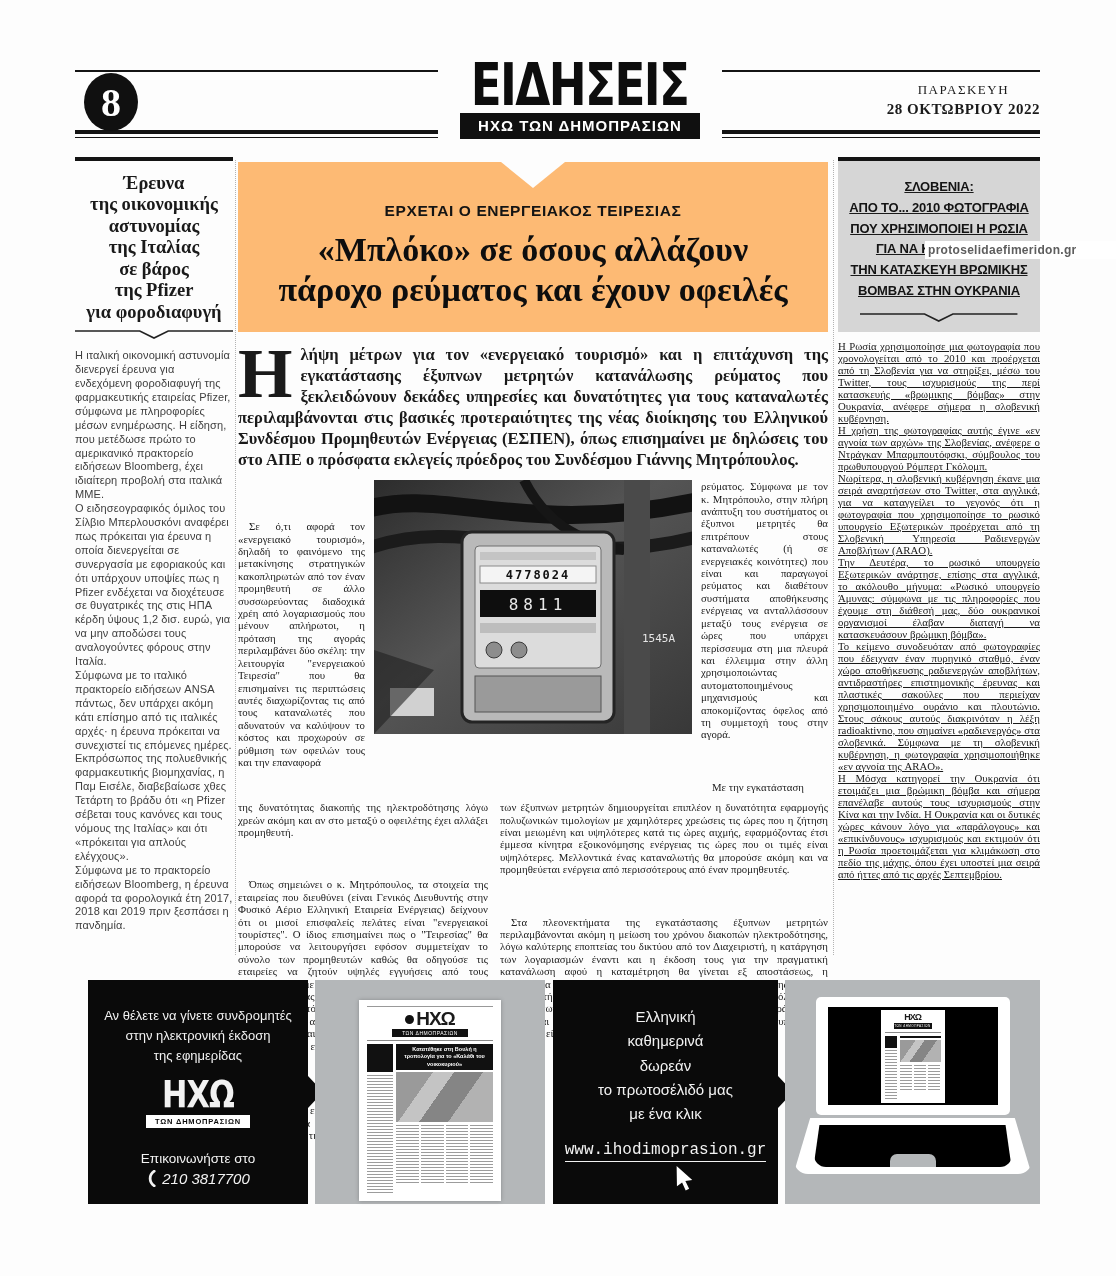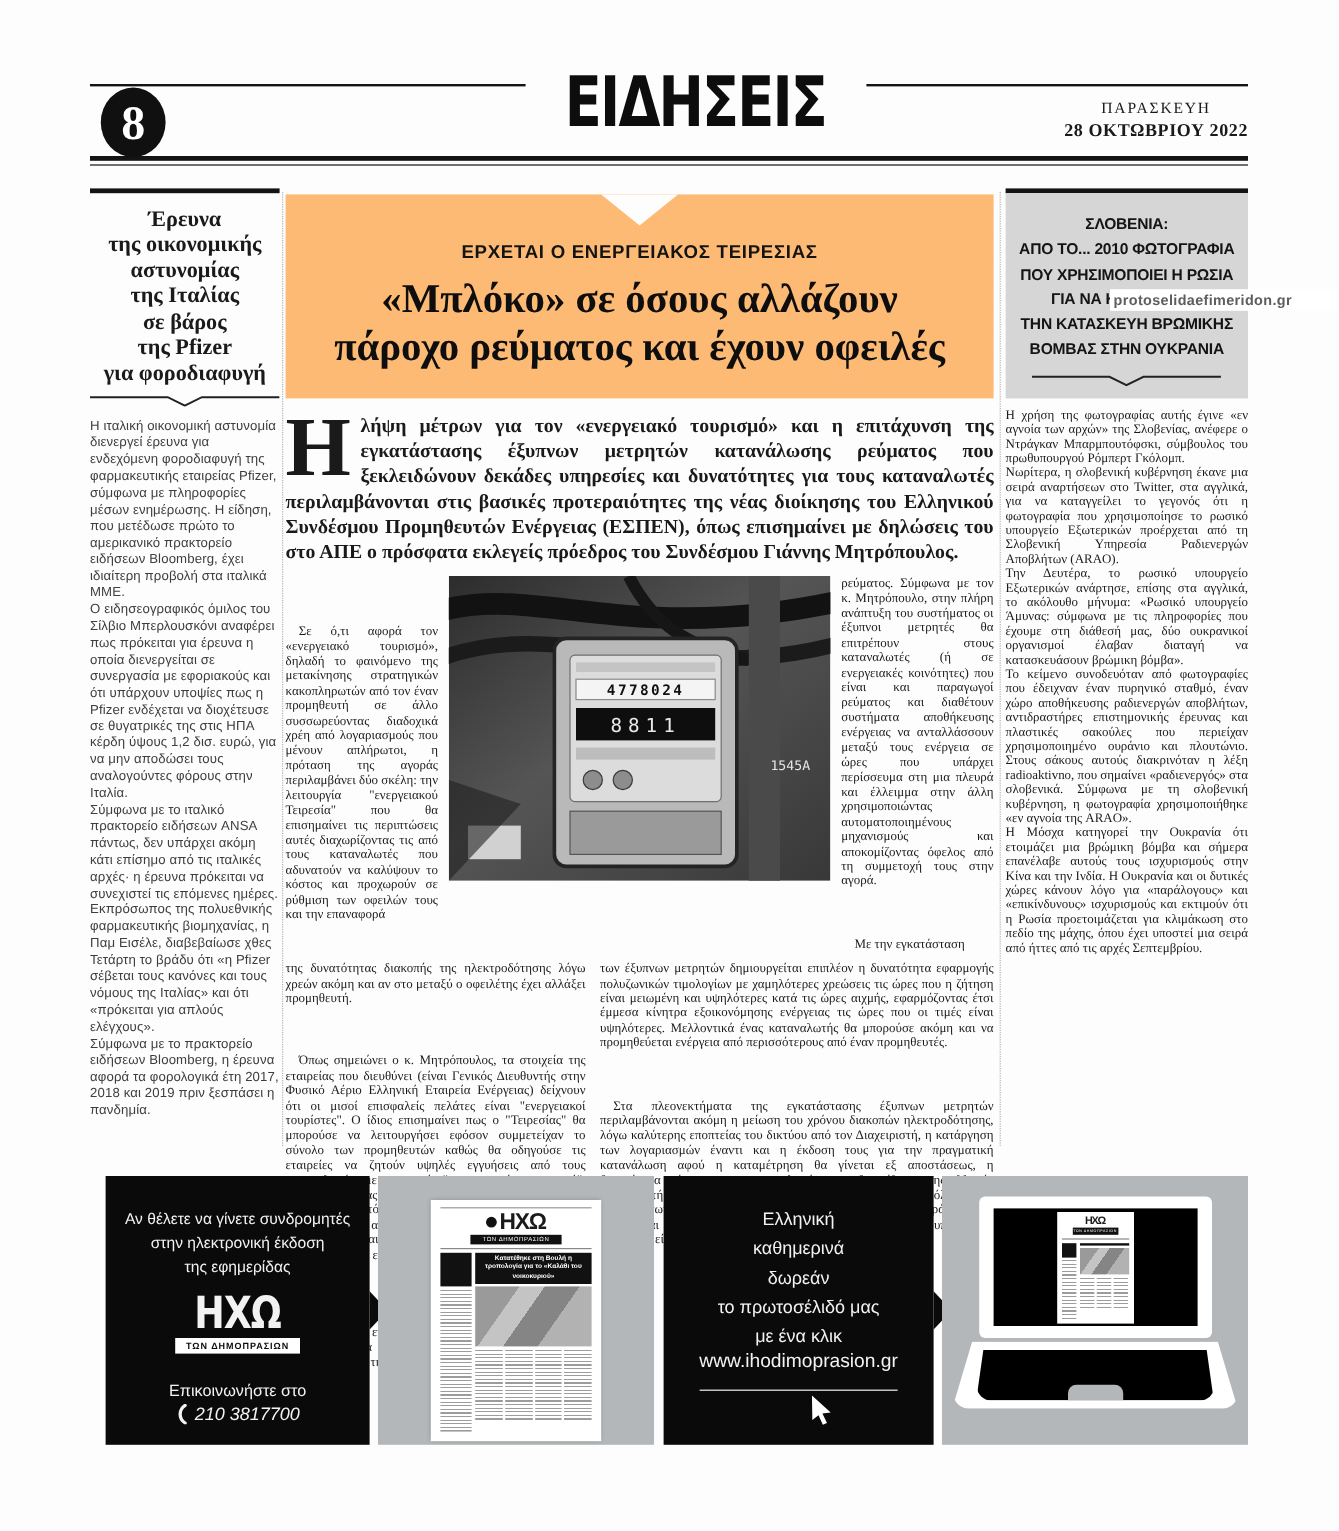--- a/index.html
+++ b/index.html
@@ -40,21 +40,21 @@
     line-height:21px;text-align:justify;}
   .dropcap{float:left;font-size:70px;line-height:56px;padding:2px 8px 0 0;font-weight:bold;}
   .mid-band{display:flex;gap:9px;margin-top:10px;}
   .serif-body p{margin:0;font-family:"Liberation Serif",serif;font-size:10.8px;line-height:12.4px;text-align:justify;}
   .serif-body p.ind{text-indent:11px;margin-top:40px;}
   .narrow{width:127px;}
   .photo-frame{width:318px;height:254px;}
   .bottom-band{display:flex;gap:12px;margin-top:8px;}
   .bl{width:250px;} .br{flex:1;}
   
-  .col-right{position:absolute;left:838px;top:157px;width:202px;border-top:4px solid #141414;}
+  .col-right{position:absolute;left:838px;top:157px;width:202px;border-top:4px solid #141414;text-decoration:underline;}
   .gray-head{background:#d6d6d6;text-align:center;padding:16px 5px 8px;}
   .gray-head .hl{font-weight:bold;font-size:13px;line-height:1.6;letter-spacing:-0.2px;color:#141414;}
   .gray-head .divider{margin:10px auto 2px;width:82%;}
   .col-right .body{margin-top:8px;}
   .col-right .body p{margin:0;font-family:"Liberation Serif",serif;font-size:10.8px;line-height:12px;text-align:justify;}
   .watermark{position:absolute;top:241px;left:925px;right:0;background:#fff;color:#5d5d5d;
     font-weight:bold;font-size:12px;padding:2px 3px;z-index:6;letter-spacing:0.3px;}
   
   .fp{position:absolute;top:980px;height:224px;box-sizing:border-box;}
   .fp-black{background:#0a0a0a;color:#f2f2f2;text-align:center;}
@@ -65,21 +65,21 @@
   .fp1 .line{font-size:13px;line-height:1.55;}
   .logo-main{font-family:"DejaVu Sans",sans-serif;font-weight:900;font-size:37px;line-height:1;
     display:inline-block;transform:scaleX(0.82);letter-spacing:-1px;margin-top:10px;}
   .logo-sub{width:104px;margin:2px auto 0;background:#fff;color:#0a0a0a;font-weight:bold;
     font-size:7.5px;letter-spacing:0.8px;padding:2px 0;}
   .contact{margin-top:20px;font-size:13.5px;line-height:1.6;}
   .phone-row{display:flex;align-items:center;justify-content:center;gap:5px;font-size:15px;font-style:italic;}
   .fp2{left:315px;width:230px;}
   .fp3{left:553px;width:225px;padding-top:25px;}
   .fp3 .line{font-size:15px;line-height:1.62;}
-  .url{display:inline-block;font-size:16px;border-bottom:1px solid #f2f2f2;padding-bottom:14px;}
+  .url{display:inline-block;margin-top:15px;font-size:16px;border-bottom:1px solid #f2f2f2;padding-bottom:2px;font-family:Liberation Mono, monospace;}
   .cursor-wrap{margin-top:4px;margin-left:40px;text-align:center;}
   .fp4{left:785px;width:255px;}
   
   .mini-paper{width:142px;background:#fff;margin:20px auto 0;padding:6px 8px 8px;box-sizing:border-box;box-shadow:0 0 4px rgba(0,0,0,.25);}
   .mp-topline{border-top:1px solid #999;margin-bottom:2px;}
   .mp-head{text-align:center;font-weight:900;font-size:19px;line-height:1;letter-spacing:-1px;}
   .mp-head .dot{display:inline-block;width:9px;height:9px;background:#111;border-radius:50%;margin-right:2px;vertical-align:middle;}
   .mp-subbar{width:76px;margin:1px auto 0;background:#111;color:#fff;font-size:5px;letter-spacing:0.5px;text-align:center;padding:1px 0;}
   .mp-rule{border-top:1px solid #888;margin:3px 0;}
   .mp-body{display:flex;gap:3px;}
@@ -113,20 +113,21 @@
 </head>
 <body>
 
 <div class="rule-top"></div>
 <div class="rule-double"></div>
 <div class="page-badge">
   <span>8</span>
 </div>
 <div class="masthead-block">
   <h1 class="section-title">ΕΙΔΗΣΕΙΣ</h1>
+  <div class="masthead-bar">ΗΧΩ ΤΩΝ ΔΗΜΟΠΡΑΣΙΩΝ</div>
 </div>
 <div class="date-block">
   <div class="date-line1">ΠΑΡΑΣΚΕΥΗ</div>
   <div class="date-line2">28 ΟΚΤΩΒΡΙΟΥ 2022</div>
 </div>
 
 <div class="vrule" style="left:235px;"></div>
 <div class="vrule" style="left:833px;"></div>
 
 <div class="col-left">
@@ -223,20 +224,21 @@
       <div>ΠΟΥ ΧΡΗΣΙΜΟΠΟΙΕΙ Η ΡΩΣΙΑ</div>
       <div>ΓΙΑ ΝΑ ΚΑΤΑΓΓΕΙΛΕΙ</div>
       <div>ΤΗΝ ΚΑΤΑΣΚΕΥΗ ΒΡΩΜΙΚΗΣ</div>
       <div>ΒΟΜΒΑΣ ΣΤΗΝ ΟΥΚΡΑΝΙΑ</div>
     </div>
     <svg class="divider" viewBox="0 0 100 10" preserveAspectRatio="none">
         <path d="M0 2 H41 L50 9 L59 2 H100" fill="none" stroke="#222" stroke-width="1.6" vector-effect="non-scaling-stroke"></path>
       </svg>
   </div>
   <div class="body">
+    <p>Η Ρωσία χρησιμοποίησε μια φωτογραφία που χρονολογείται από το 2010 και προέρχεται από τη Σλοβενία για να στηρίξει, μέσω του Twitter, τους ισχυρισμούς της περί κατασκευής «βρωμικης βόμβας» στην Ουκρανία, ανέφερε σήμερα η σλοβενική κυβέρνηση.</p>
     <p>Η χρήση της φωτογραφίας αυτής έγινε «εν αγνοία των αρχών» της Σλοβενίας, ανέφερε ο Ντράγκαν Μπαρμπουτόφσκι, σύμβουλος του πρωθυπουργού Ρόμπερτ Γκόλομπ.</p>
     <p>Νωρίτερα, η σλοβενική κυβέρνηση έκανε μια σειρά αναρτήσεων στο Twitter, στα αγγλικά, για να καταγγείλει το γεγονός ότι η φωτογραφία που χρησιμοποίησε το ρωσικό υπουργείο Εξωτερικών προέρχεται από τη Σλοβενική Υπηρεσία Ραδιενεργών Αποβλήτων (ARAO).</p>
     <p>Την Δευτέρα, το ρωσικό υπουργείο Εξωτερικών ανάρτησε, επίσης στα αγγλικά, το ακόλουθο μήνυμα: «Ρωσικό υπουργείο Άμυνας: σύμφωνα με τις πληροφορίες που έχουμε στη διάθεσή μας, δύο ουκρανικοί οργανισμοί έλαβαν διαταγή να κατασκευάσουν βρώμικη βόμβα».</p>
     <p>Το κείμενο συνοδευόταν από φωτογραφίες που έδειχναν έναν πυρηνικό σταθμό, έναν χώρο αποθήκευσης ραδιενεργών αποβλήτων, αντιδραστήρες επιστημονικής έρευνας και πλαστικές σακούλες που περιείχαν χρησιμοποιημένο ουράνιο και πλουτώνιο. Στους σάκους αυτούς διακρινόταν η λέξη radioaktivno, που σημαίνει «ραδιενεργός» στα σλοβενικά. Σύμφωνα με τη σλοβενική κυβέρνηση, η φωτογραφία χρησιμοποιήθηκε «εν αγνοία της ARAO».</p>
     <p>Η Μόσχα κατηγορεί την Ουκρανία ότι ετοιμάζει μια βρώμικη βόμβα και σήμερα επανέλαβε αυτούς τους ισχυρισμούς στην Κίνα και την Ινδία. Η Ουκρανία και οι δυτικές χώρες κάνουν λόγο για «παράλογους» και «επικίνδυνους» ισχυρισμούς και εκτιμούν ότι η Ρωσία προετοιμάζεται για κλιμάκωση στο πεδίο της μάχης, όπου έχει υποστεί μια σειρά από ήττες από τις αρχές Σεπτεμβρίου.</p>
   </div>
 </div>
 
 <div class="watermark">protoselidaefimeridon.gr</div>
 

